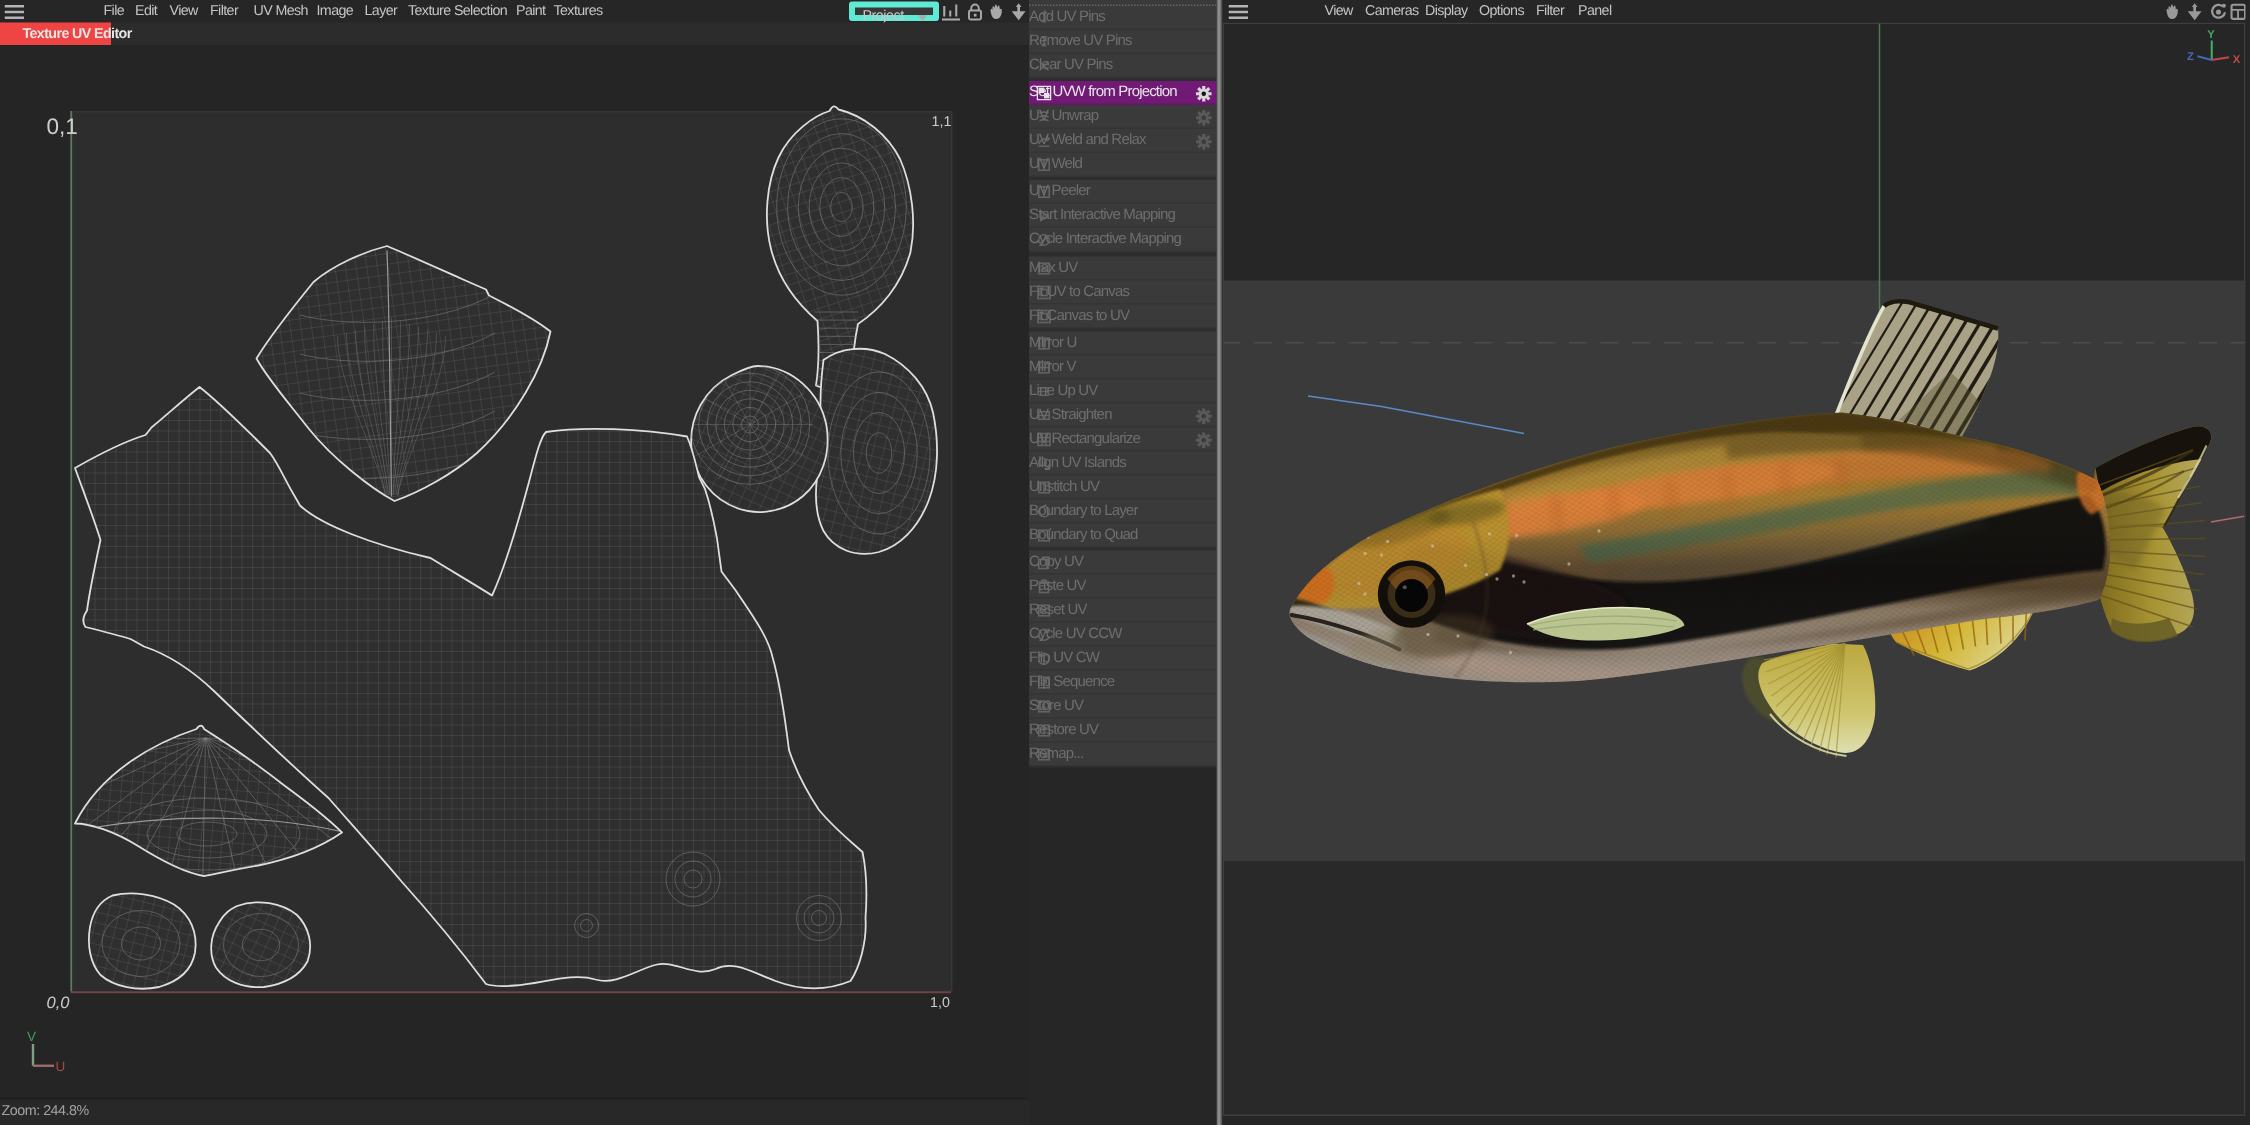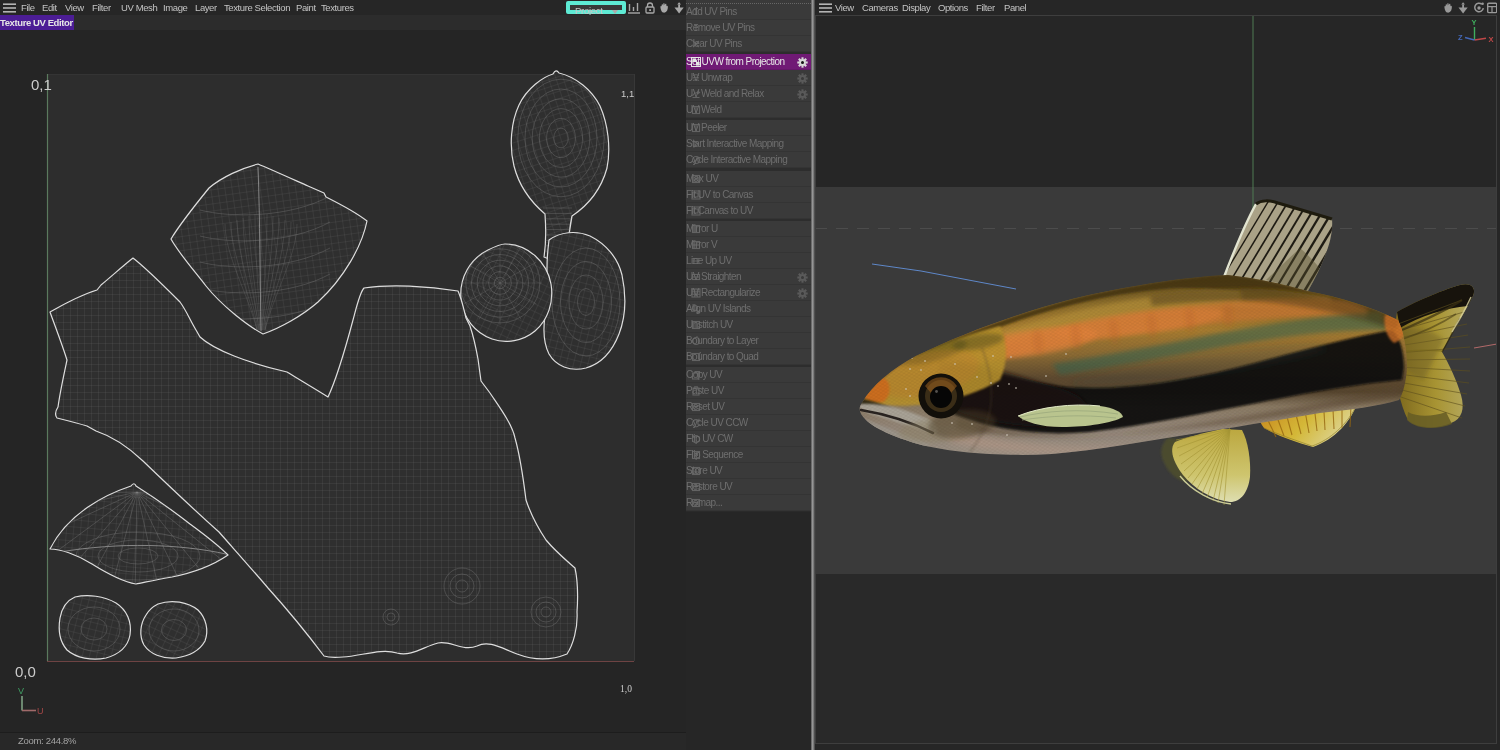--- a/index.html
+++ b/index.html
@@ -1,20 +1,20 @@
 <!DOCTYPE html>
 <html><head>
 <meta charset="utf-8">
 <style>
   * { margin:0; padding:0; box-sizing:border-box; }
   html,body { width:1500px; height:750px; overflow:hidden; background:#262626;
     font-family:"Liberation Sans", sans-serif; }
   .abs { position:absolute; }
   #stage { position:relative; width:1500px; height:750px; }
-  .mtxt { color:#c4c4c4; font-size:9.5px; letter-spacing:-0.4px; line-height:15px; white-space:nowrap; }
+  .mtxt { color:#c4c4c4; font-size:9.5px; letter-spacing:-0.4px; line-height:15px; white-space:nowrap;margin-left:48px; }
 
   .mr { position:relative; height:16px; line-height:16px; font-size:10px; letter-spacing:-0.55px;
         color:#6e6e6e; border-bottom:1px solid rgba(0,0,0,0.1);
         white-space:nowrap; overflow:hidden; }
   .mr span { position:relative; top:0; }
   .mr.on { background:#701a75; color:#e6e6e6; }
   .mi { position:absolute; left:5px; top:3px; }
   .gr { position:absolute; right:3px; top:2.5px; }
 </style>
 </head>
@@ -99,21 +99,21 @@
       </g>
     <g transform="translate(44,0)">
         <rect x="0.7" y="1.2" width="9" height="9.4" rx="1" stroke="#999999" stroke-width="1.4" fill="none"></rect>
         <line x1="0.7" y1="4.6" x2="9.7" y2="4.6" stroke="#999999" stroke-width="1.2"></line>
         <line x1="5" y1="4.6" x2="5" y2="10.6" stroke="#999999" stroke-width="1.2"></line>
       </g>
   </svg>
 
   <div class="abs" style="left:0;top:15px;width:686px;height:717px;background:#252525;"></div>
   <div class="abs" style="left:0;top:15px;width:686px;height:15px;background:#2c2c2c;"></div>
-  <div class="abs" style="left:0;top:15px;width:74px;height:15px;background:#4c1d95;color:#e6e6e6;font-size:9.5px;letter-spacing:-0.4px;font-weight:bold;line-height:15px;padding-left:0;white-space:nowrap;">Texture UV Editor</div>
+  <div class="abs" style="left:0;top:15px;width:74px;height:15px;background:#ef4444;color:#e6e6e6;font-size:9.5px;letter-spacing:-0.4px;font-weight:bold;line-height:15px;padding-left:15px;white-space:nowrap;">Texture UV Editor</div>
 
   <svg id="uvsvg" class="abs" style="left:0;top:0" width="686" height="750" viewBox="0 0 686 750">
     <rect x="47" y="74" width="587" height="587" fill="#2d2d2d"></rect>
     <line x1="634.5" y1="74" x2="634.5" y2="661" stroke="#383838" stroke-width="1"></line>
     <line x1="47" y1="74.5" x2="634" y2="74.5" stroke="#343434" stroke-width="1"></line>
     <line x1="47.5" y1="74" x2="47.5" y2="661" stroke="#5b7a5e" stroke-width="1.2"></line>
     <line x1="47" y1="661.5" x2="634" y2="661.5" stroke="#6e4343" stroke-width="1.2"></line>
     <defs>
         <pattern id="g0" width="7" height="7" patternUnits="userSpaceOnUse" patternTransform="rotate(0)">
           <rect width="7" height="7" fill="#2f2f2f"></rect>
@@ -268,33 +268,33 @@
         <path d="M 158,604 C 172,599 188,602 198,610 C 206,618 209,630 205,641 C 200,650 190,656 176,658 C 162,659 150,654 144,645 C 139,636 140,624 146,615 C 150,608 154,606 158,604 Z"></path>
       </clipPath>
     <path d="M 158,604 C 172,599 188,602 198,610 C 206,618 209,630 205,641 C 200,650 190,656 176,658 C 162,659 150,654 144,645 C 139,636 140,624 146,615 C 150,608 154,606 158,604 Z" fill="url(#g4)" stroke="#dedede" stroke-width="1.2" stroke-linejoin="round"></path>
     <g clip-path="url(#cpH)">
     <ellipse cx="174" cy="630" rx="12.5" ry="10.5" stroke="#8a8a8a" stroke-width="0.55" fill="none" stroke-opacity="0.6"></ellipse>
     <ellipse cx="174" cy="630" rx="25.0" ry="21.0" stroke="#8a8a8a" stroke-width="0.55" fill="none" stroke-opacity="0.6"></ellipse>
     </g>
   </svg>
 
   <div class="abs" style="left:31px;top:76px;color:#cccccc;font-size:15px;">0,1</div>
-  <div class="abs" style="left:621px;top:88px;color:#cccccc;font-size:9.5px;">1,1</div>
-  <div class="abs" style="left:15px;top:663px;color:#cccccc;font-size:15px;">0,0</div>
-  <div class="abs" style="left:620px;top:684px;color:#cccccc;font-size:9.5px;font-family:Liberation Serif, serif;">1,0</div>
+  <div class="abs" style="left:621px;top:76px;color:#cccccc;font-size:9.5px;">1,1</div>
+  <div class="abs" style="left:31px;top:663px;color:#cccccc;font-size:11px;font-style:italic;">0,0</div>
+  <div class="abs" style="left:620px;top:663px;color:#cccccc;font-size:9.5px;">1,0</div>
 
   <svg class="abs" style="left:14px;top:682px" width="40" height="36" viewBox="0 0 40 36">
     <text x="4" y="12" fill="#3f9e63" font-size="9" font-family="Liberation Sans">V</text>
     <line x1="8" y1="14" x2="8" y2="28.5" stroke="#7ea183" stroke-width="1.6"></line>
     <line x1="8" y1="28.5" x2="22" y2="28.5" stroke="#a06a6a" stroke-width="1.6"></line>
     <text x="23" y="32" fill="#a74848" font-size="9" font-family="Liberation Sans">U</text>
   </svg>
 
   <div class="abs" style="left:0;top:732px;width:686px;height:1px;background:#1d1d1d;"></div>
-  <div class="abs" style="left:0;top:733px;width:686px;height:17px;background:#282828;color:#a3a3a3;font-size:9.5px;letter-spacing:-0.3px;line-height:16px;padding-left:18px;">Zoom: 244.8%</div>
+  <div class="abs" style="left:0;top:733px;width:686px;height:17px;background:#282828;color:#a3a3a3;font-size:9.5px;letter-spacing:-0.3px;line-height:16px;padding-left:1px;">Zoom: 244.8%</div>
 
   <div class="abs" style="left:686px;top:15px;width:125px;height:735px;background:#262626;"></div>
 
   <div id="menu" class="abs" style="left:686px;top:0;width:125px;background:#3a3a3a;border-bottom:1px solid #2a2a2a;">
     <div style="height:4px;border-bottom:1px dotted #666;"></div>
     <div class="mr"><svg class="mi" width="10" height="10" viewBox="0 0 10 10">
           <path d="M3,1.5 H7 M5,1.5 V7.5 M3.5,7.5 H6.5" stroke="#636363" fill="none" stroke-width="1.1"></path>
         </svg><span>Add UV Pins</span></div>
     <div class="mr"><svg class="mi" width="10" height="10" viewBox="0 0 10 10">
           <path d="M3,1.5 H7 M5,1.5 V7.5 M3.5,7.5 H6.5" stroke="#636363" fill="none" stroke-width="1.1"></path>

